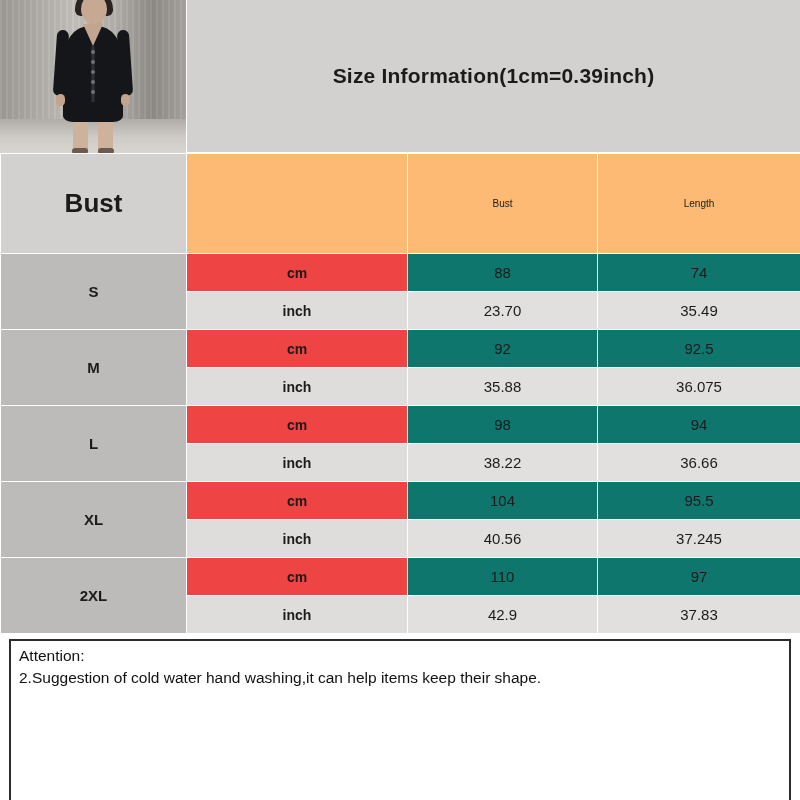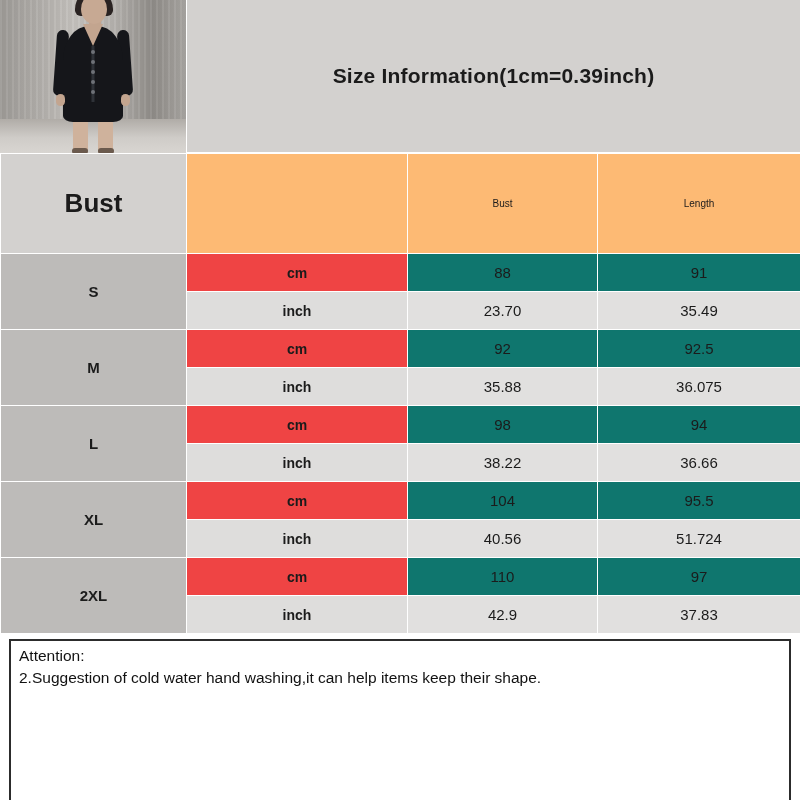--- a/index.html
+++ b/index.html
@@ -257,21 +257,21 @@
         <td class="hdr-size">Bust</td>
         <td class="hdr-col"></td>
         <td class="hdr-col">Bust</td>
         <td class="hdr-col">Length</td>
       </tr>
 
       <tr>
         <td class="cell-size" rowspan="2">S</td>
         <td class="cell-unit">cm</td>
         <td class="cell-val">88</td>
-        <td class="cell-val">91</td>
+        <td class="cell-val">74</td>
       </tr>
       <tr>
         <td class="cell-unit alt">inch</td>
         <td class="cell-val alt">23.70</td>
         <td class="cell-val alt">35.49</td>
       </tr>
 
       <tr>
         <td class="cell-size" rowspan="2">M</td>
         <td class="cell-unit">cm</td>
@@ -298,21 +298,21 @@
 
       <tr>
         <td class="cell-size" rowspan="2">XL</td>
         <td class="cell-unit">cm</td>
         <td class="cell-val">104</td>
         <td class="cell-val">95.5</td>
       </tr>
       <tr>
         <td class="cell-unit alt">inch</td>
         <td class="cell-val alt">40.56</td>
-        <td class="cell-val alt">51.724</td>
+        <td class="cell-val alt">37.245</td>
       </tr>
 
       <tr>
         <td class="cell-size" rowspan="2">2XL</td>
         <td class="cell-unit">cm</td>
         <td class="cell-val">110</td>
         <td class="cell-val">97</td>
       </tr>
       <tr>
         <td class="cell-unit alt">inch</td>

